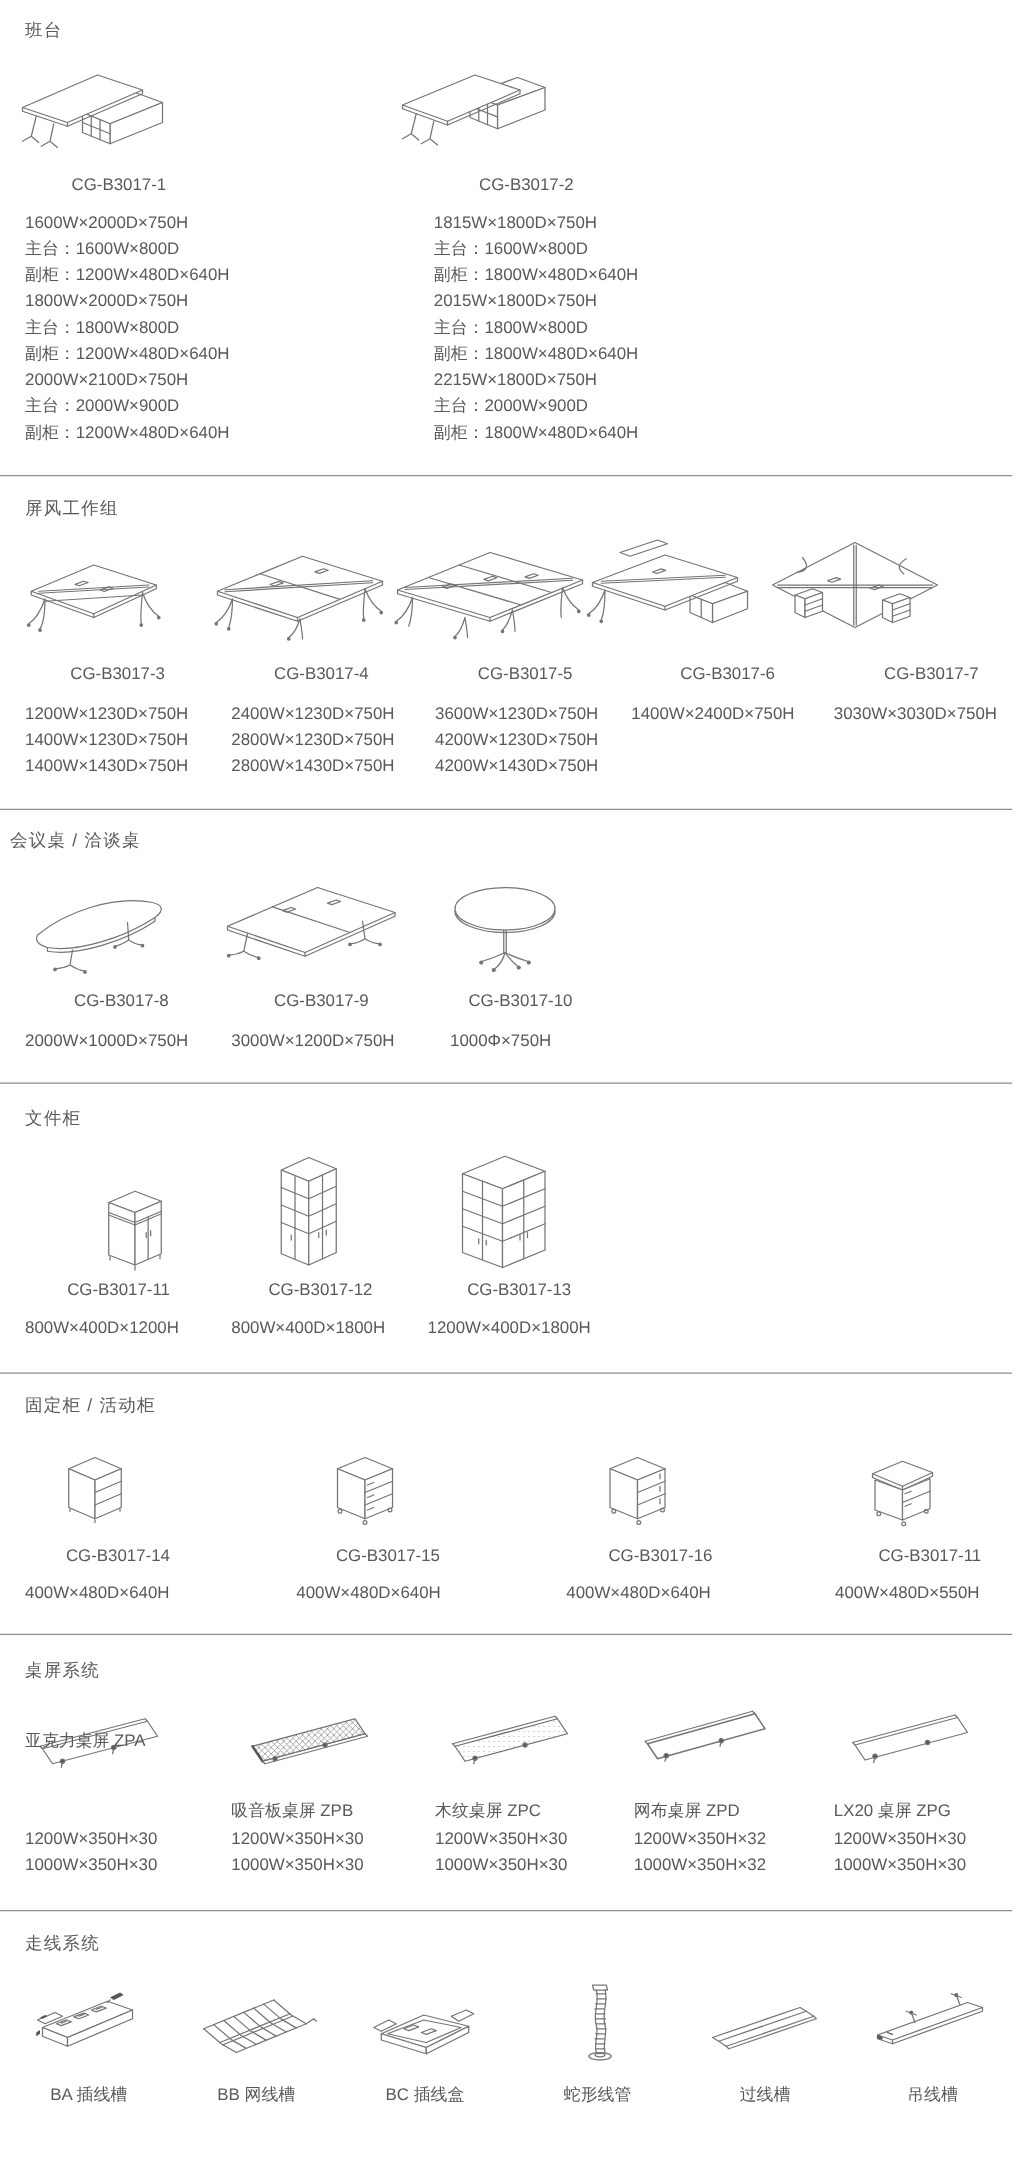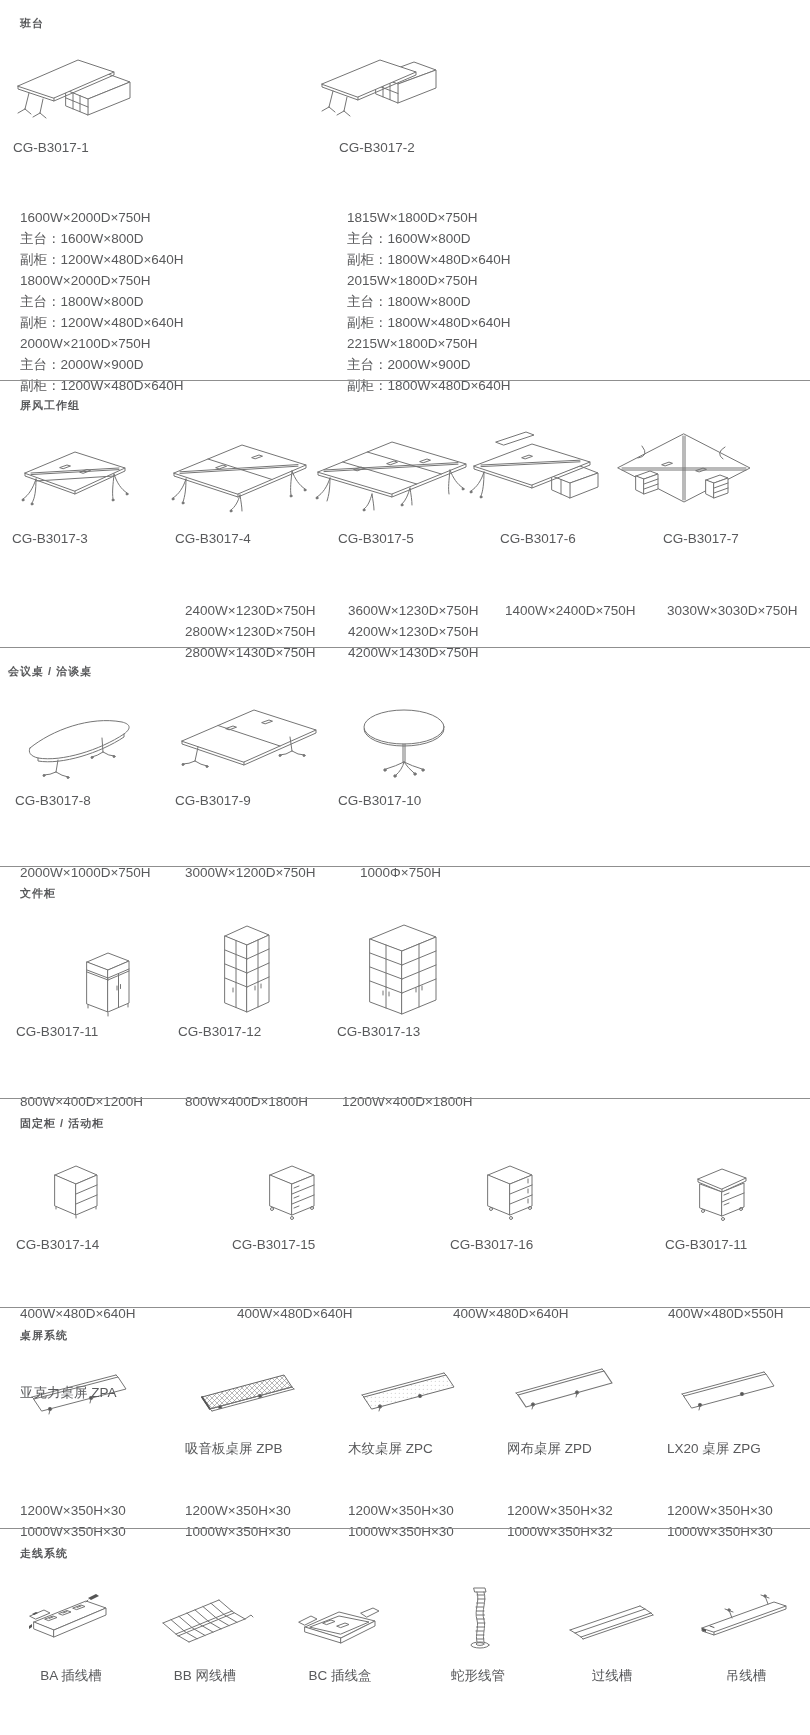--- a/index.html
+++ b/index.html
@@ -1,23 +1,23 @@
 <!DOCTYPE html>
 <html><head>
 <meta charset="utf-8">
 <style>
   html,body{margin:0;padding:0;background:#fff;}
   .page{position:relative;width:810px;height:1735px;background:#ffffff;
         font-family:"Liberation Sans","DejaVu Sans",sans-serif;color:#58595b;overflow:hidden;}
   .abs{position:absolute;}
-  .sec-title{font-size:11px;letter-spacing:1px;font-weight:bold;}
-  .code{font-size:13.5px;text-align:left;white-space:nowrap;}
+  .sec-title{font-size:14px;letter-spacing:1px;}
+  .code{font-size:13.5px;text-align:right;white-space:nowrap;}
   .cap{font-size:13.5px;text-align:center;white-space:nowrap;}
   .pname{font-size:13.5px;white-space:nowrap;}
-  .specs{font-size:13.5px;line-height:21px;white-space:pre-line;margin-top:40px;}
+  .specs{font-size:13.5px;line-height:21px;white-space:pre-line;}
   .divider{position:absolute;left:0;width:810px;height:1px;background:#8f8f8f;}
   svg.draw{stroke:#757575;fill:none;stroke-width:1;stroke-linejoin:round;stroke-linecap:round;}
 </style>
 </head>
 <body>
 
 <div class="page">
 
   <div class="abs sec-title" style="left:20px;top:16px">班台</div>
 
@@ -78,20 +78,23 @@
     <polygon points="60,32 67,29.5 70.5,30.6 63.5,33.2"></polygon>
     <path d="M16,41 L94,36"></path>
     <path d="M16,39 C13,48 9,55 3,59 M16,39 C16,50 15,58 12,63"></path>
     <path d="M94,34 C97,43 101,49 107,53 M94,34 C93,45 92,52 93,59"></path>
     <circle cx="3" cy="60" r="1" fill="#757575"></circle>
       <circle cx="12" cy="64" r="1" fill="#757575"></circle>
     <circle cx="107" cy="54" r="1" fill="#757575"></circle>
       <circle cx="93" cy="60" r="1" fill="#757575"></circle>
   </svg>
   <div class="abs code" style="left:12px;top:531px;width:120px">CG-B3017-3</div>
+  <div class="abs specs" style="left:20px;top:560px">1200W×1230D×750H
+1400W×1230D×750H
+1400W×1430D×750H</div>
 
   <svg class="abs draw" style="left:170px;top:433px" width="140" height="82" viewBox="0 0 140 82">
     <polygon fill="#fff" points="4,40 72,12 136,32 68,61"></polygon>
     <polyline points="4,40 4,43 68,64 68,61"></polyline>
     <polyline points="68,64 136,35 136,32"></polyline>
     <path d="M38,26 L102,46.5"></path>
     <path d="M10,38.8 L128,31.6 M10,40.4 L128,33.2"></path>
     <polygon points="46,34.6 53,32.1 56.5,33.3 49.5,35.8"></polygon>
     <polygon points="82,24.5 89,22 92.5,23.2 85.5,25.7"></polygon>
     <path d="M16,46 C13,55 9,61 3,65 M16,46 C16,56 15,63 13,69"></path>

